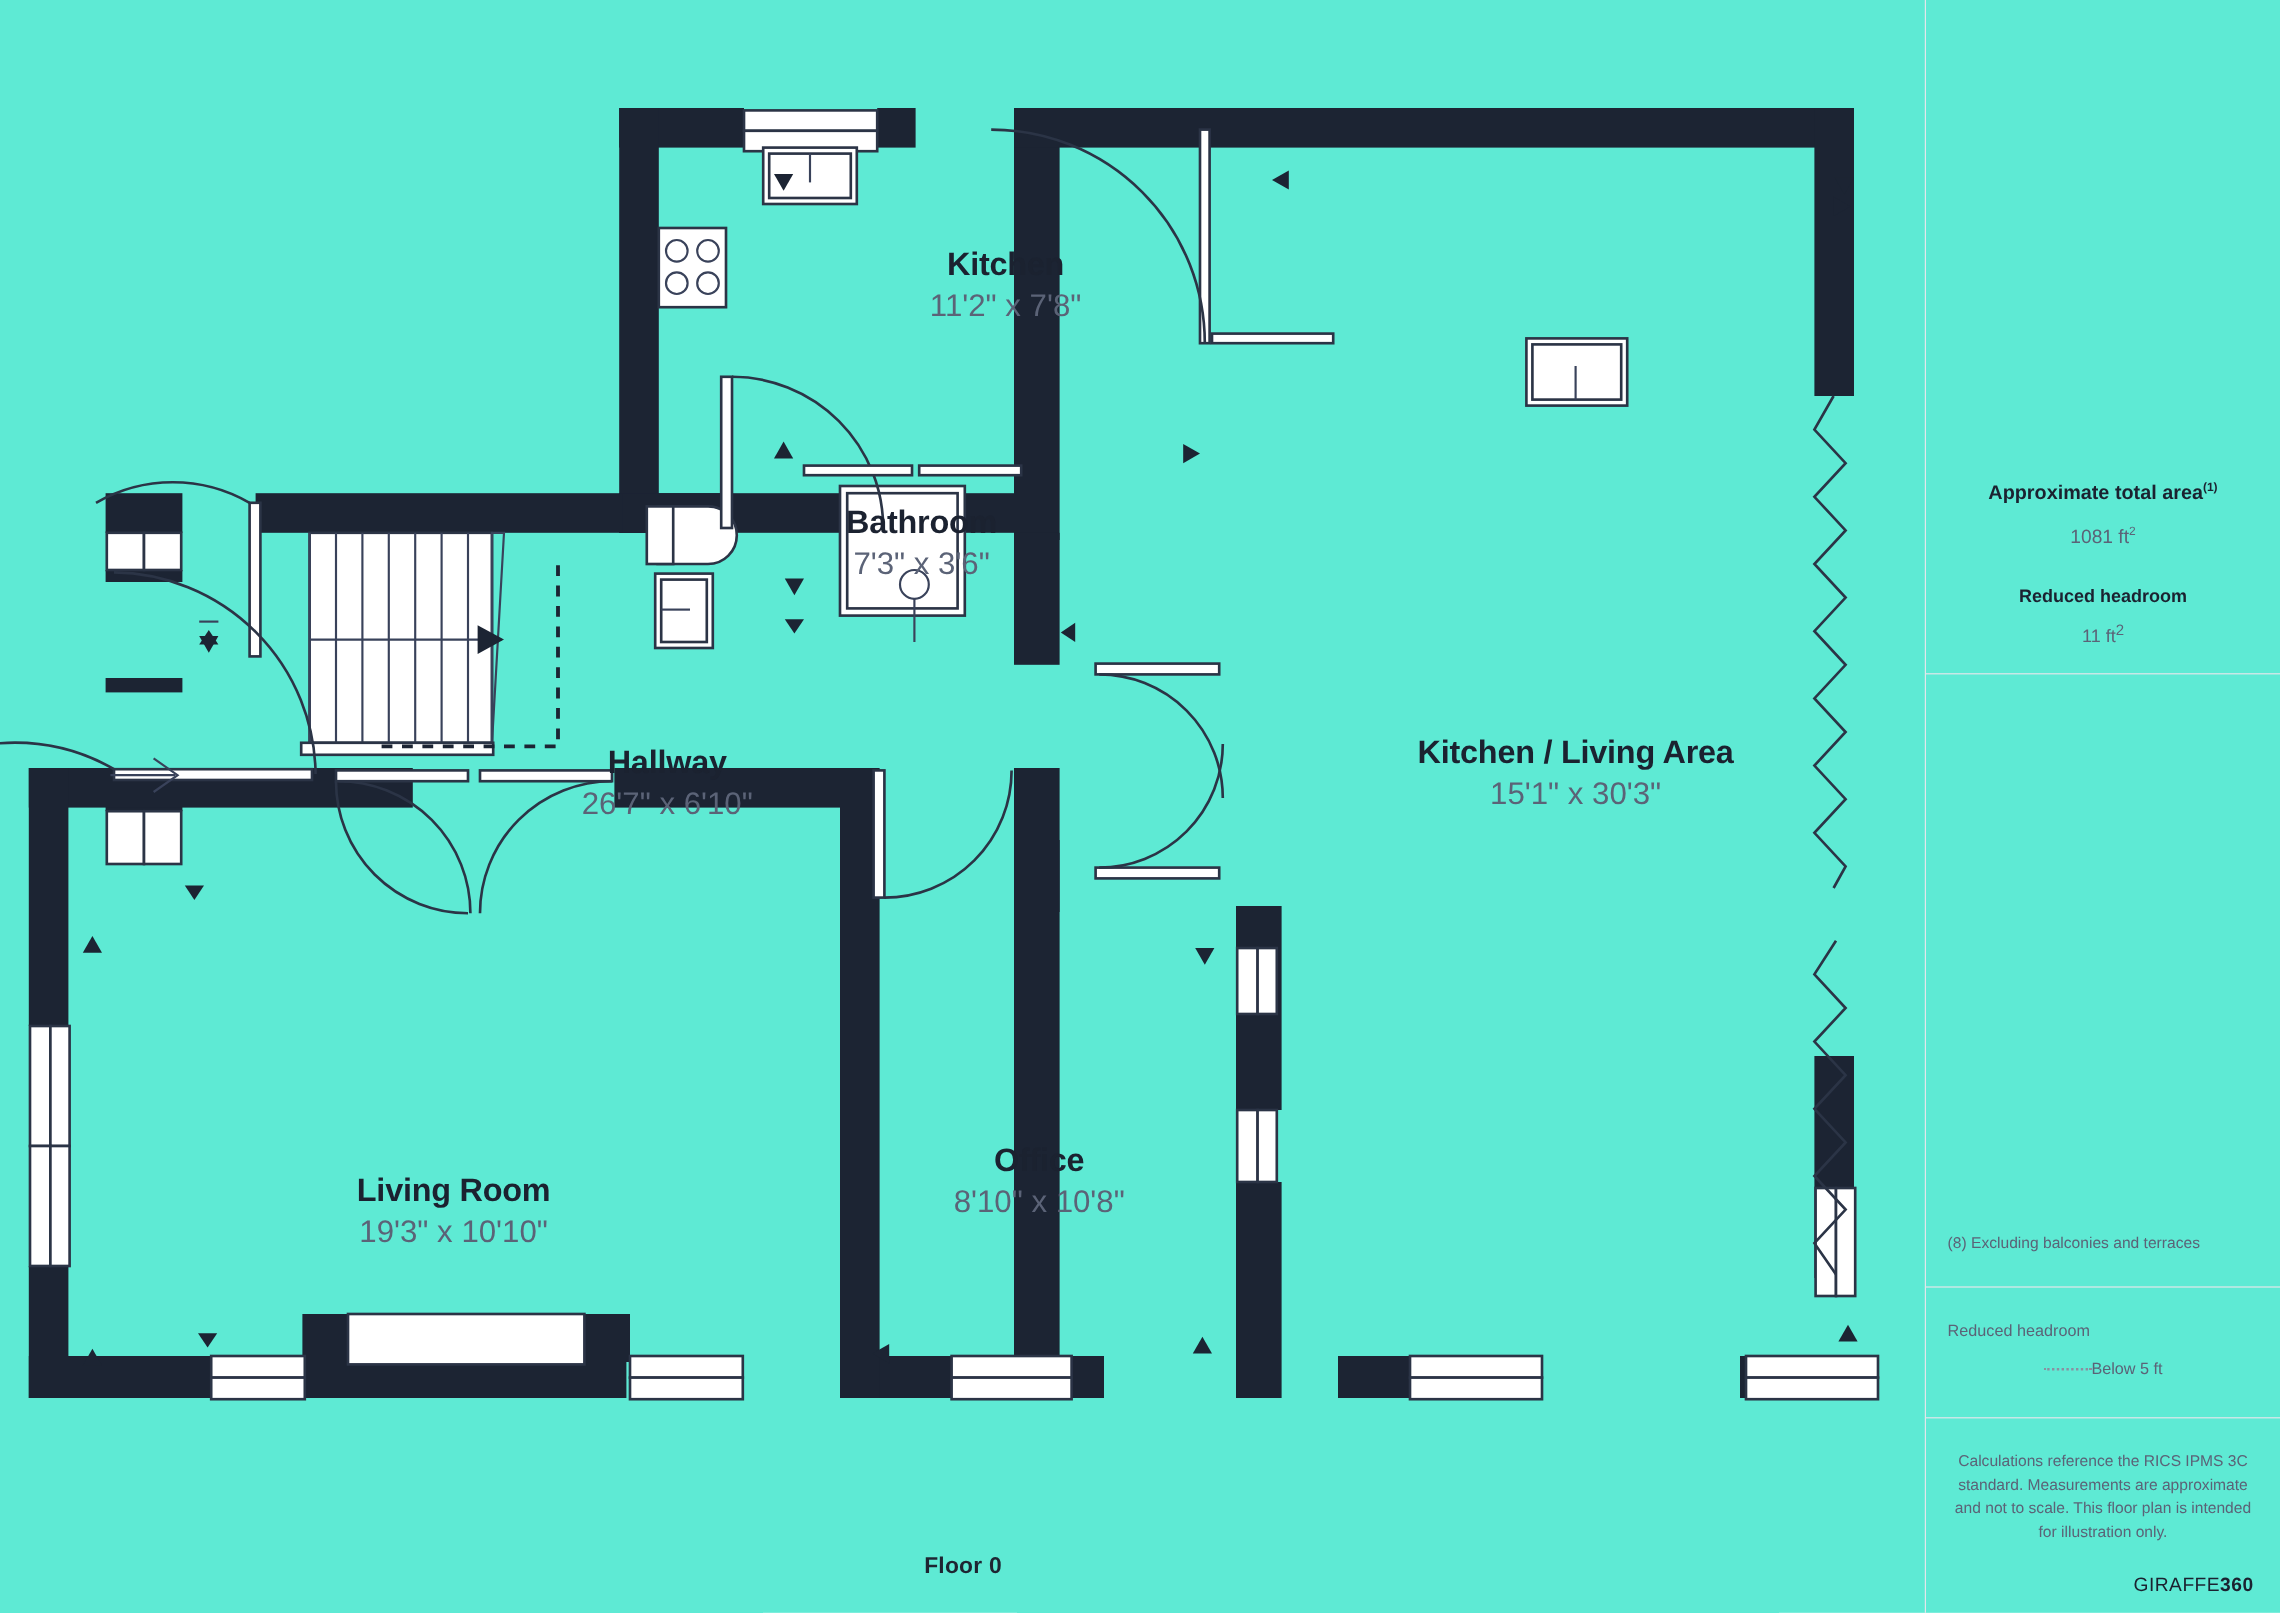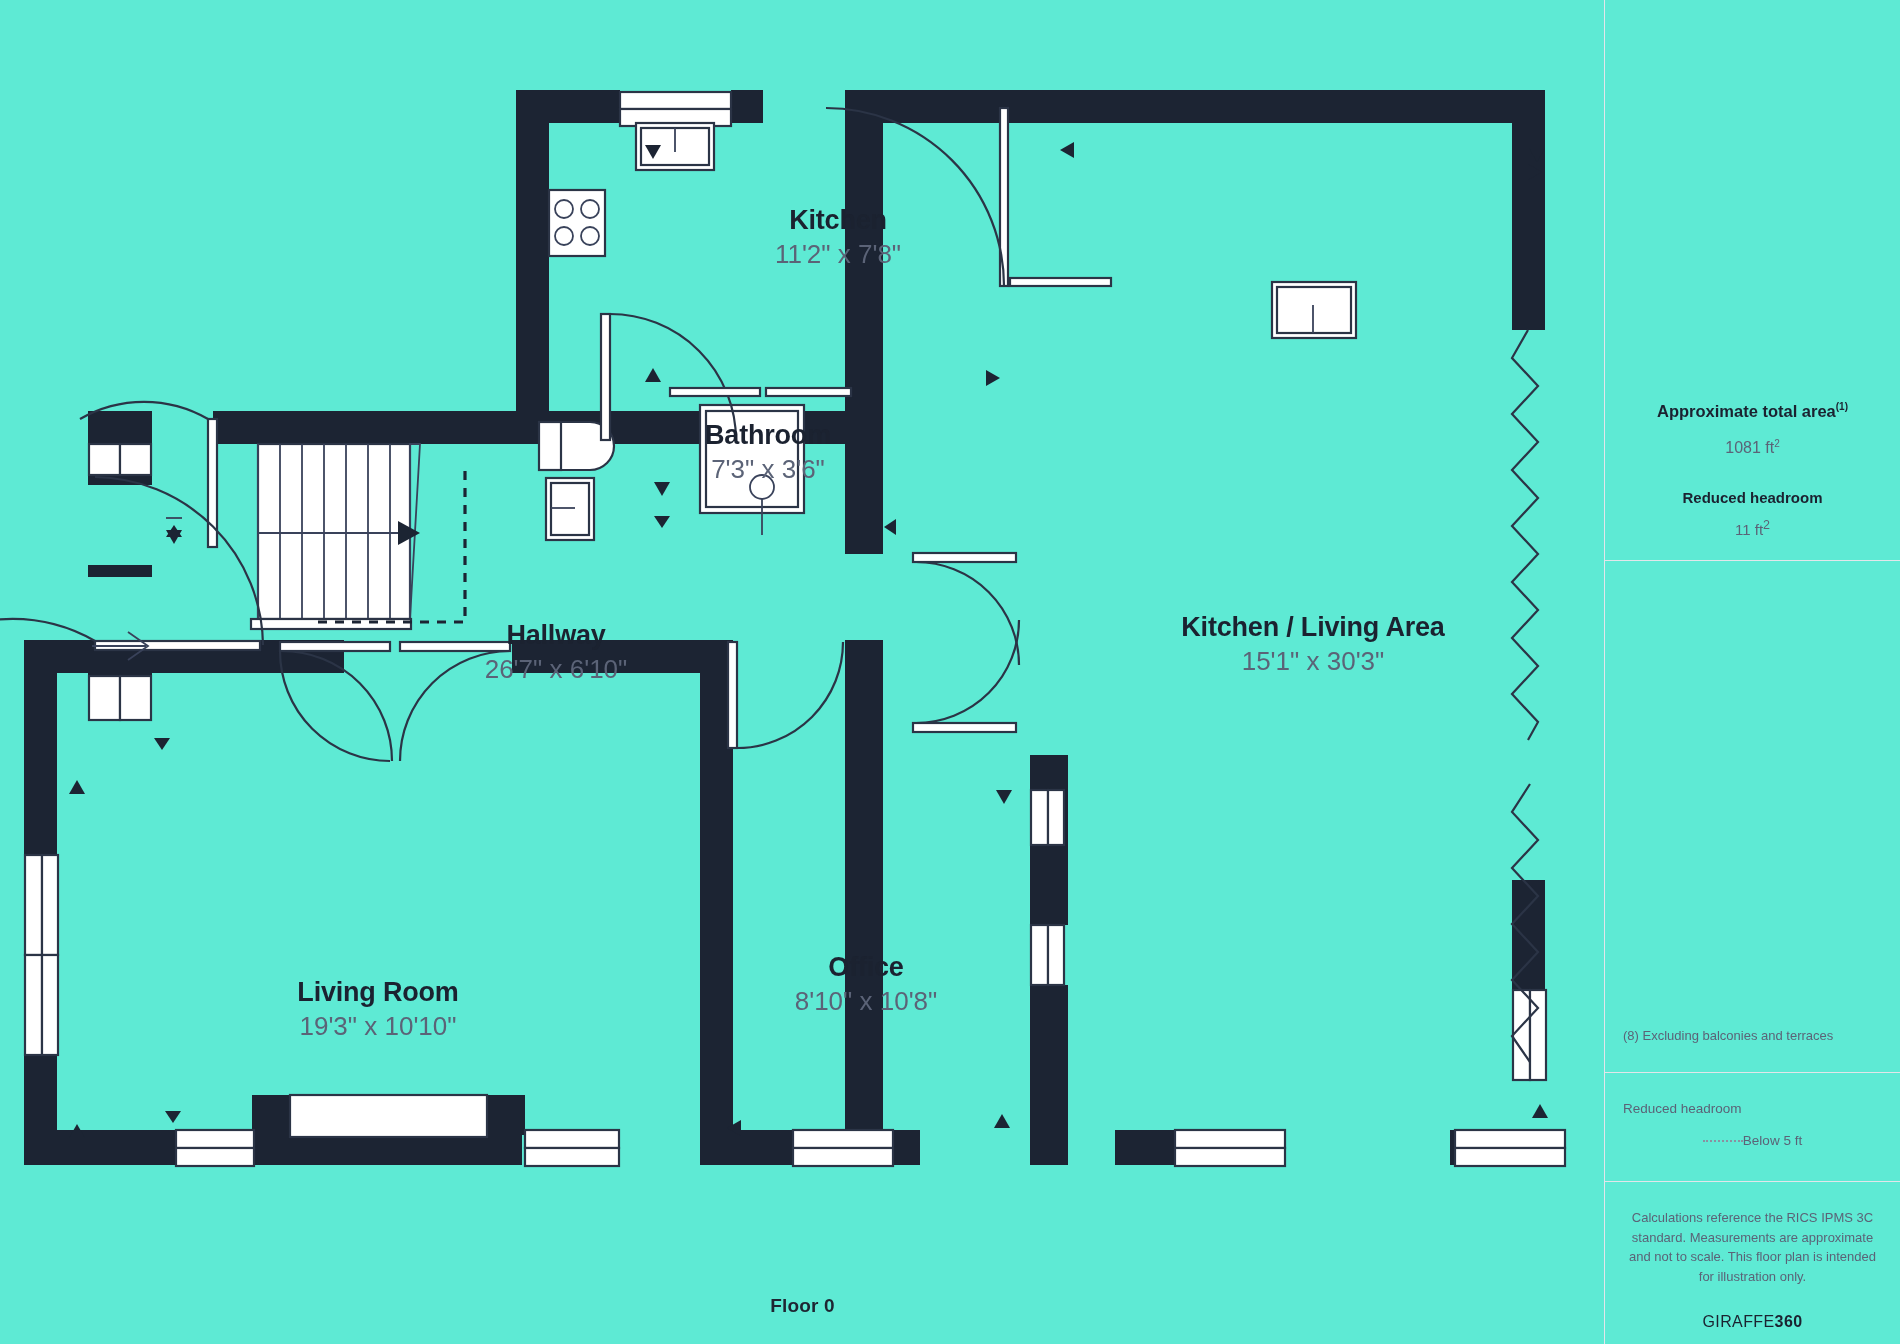--- a/index.html
+++ b/index.html
@@ -142,21 +142,21 @@
   }
   .disclaimer-block {
     padding: 26px 22px 10px 22px;
     font-size: 13px;
     color: #5b6377;
     line-height: 1.5;
     text-align: center;
   }
   .brand {
     margin-top: 24px;
-    text-align: center;
+    text-align: right;
     font-size: 16px;
     letter-spacing: 0.4px;
     color: #1b2230;
   }
   .brand b { font-weight: bold; }
   .brand .light { font-weight: 400; }
   .spacer { flex: 1 1 auto; }
 </style>
 </head>
 <body>

